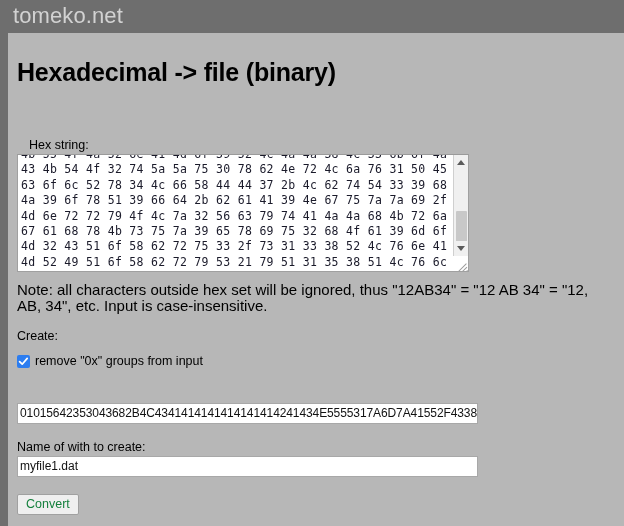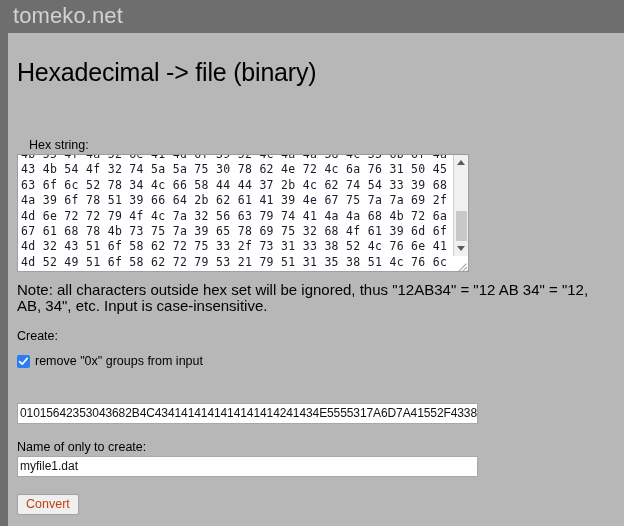--- a/index.html
+++ b/index.html
@@ -54,21 +54,21 @@
     padding: 0;
     overflow: hidden;
   }
 
   .h1 {
     position: absolute;
     left: 9px;
     top: 24px;
     font-size: 25px;
     line-height: 30px;
-    font-weight: normal;
+    font-weight: bold;
     color: #000;
     white-space: nowrap;
     letter-spacing: -0.2px;
   }
 
   .intro {
     position: absolute;
     left: 9px;
     top: 63px;
     width: 590px;
@@ -255,21 +255,21 @@
     position: absolute;
     left: 9px;
     top: 461px;
     min-width: 60px;
     height: 21px;
     background: #efefef;
     border: 1px solid #a0a0a0;
     border-radius: 2px;
     font-size: 12.5px;
     line-height: 19px;
-    color: #c2410c;
+    color: #15803d;
     text-align: center;
     padding: 0 8px;
     box-sizing: border-box;
     font-family: "Liberation Sans", sans-serif;
     cursor: default;
     white-space: nowrap;
   }
 </style>
 </head>
 <body>
@@ -326,20 +326,20 @@
           <path d="M1.6 5.6 L4.2 8.2 L9.2 2.4" fill="none" stroke="#ffffff" stroke-width="1.7" stroke-linecap="round" stroke-linejoin="round"></path>
         </svg>
       </span>
       <span class="check-label">remove "0x" groups from input</span>
     </div>
 
     <div class="label label-clean">Cleaned input:</div>
 
     <div class="text-input input-clean">01015642353043682B4C4341414141414141414241434E5555317A6D7A41552F43382B705/</div>
 
-    <div class="label label-fname">Name of only to create:</div>
+    <div class="label label-fname">Name of with to create:</div>
 
     <div class="text-input input-fname">myfile1.dat</div>
 
     <div class="convert-btn">Convert</div>
 
   </div>
 </div>
 
 </body></html>

